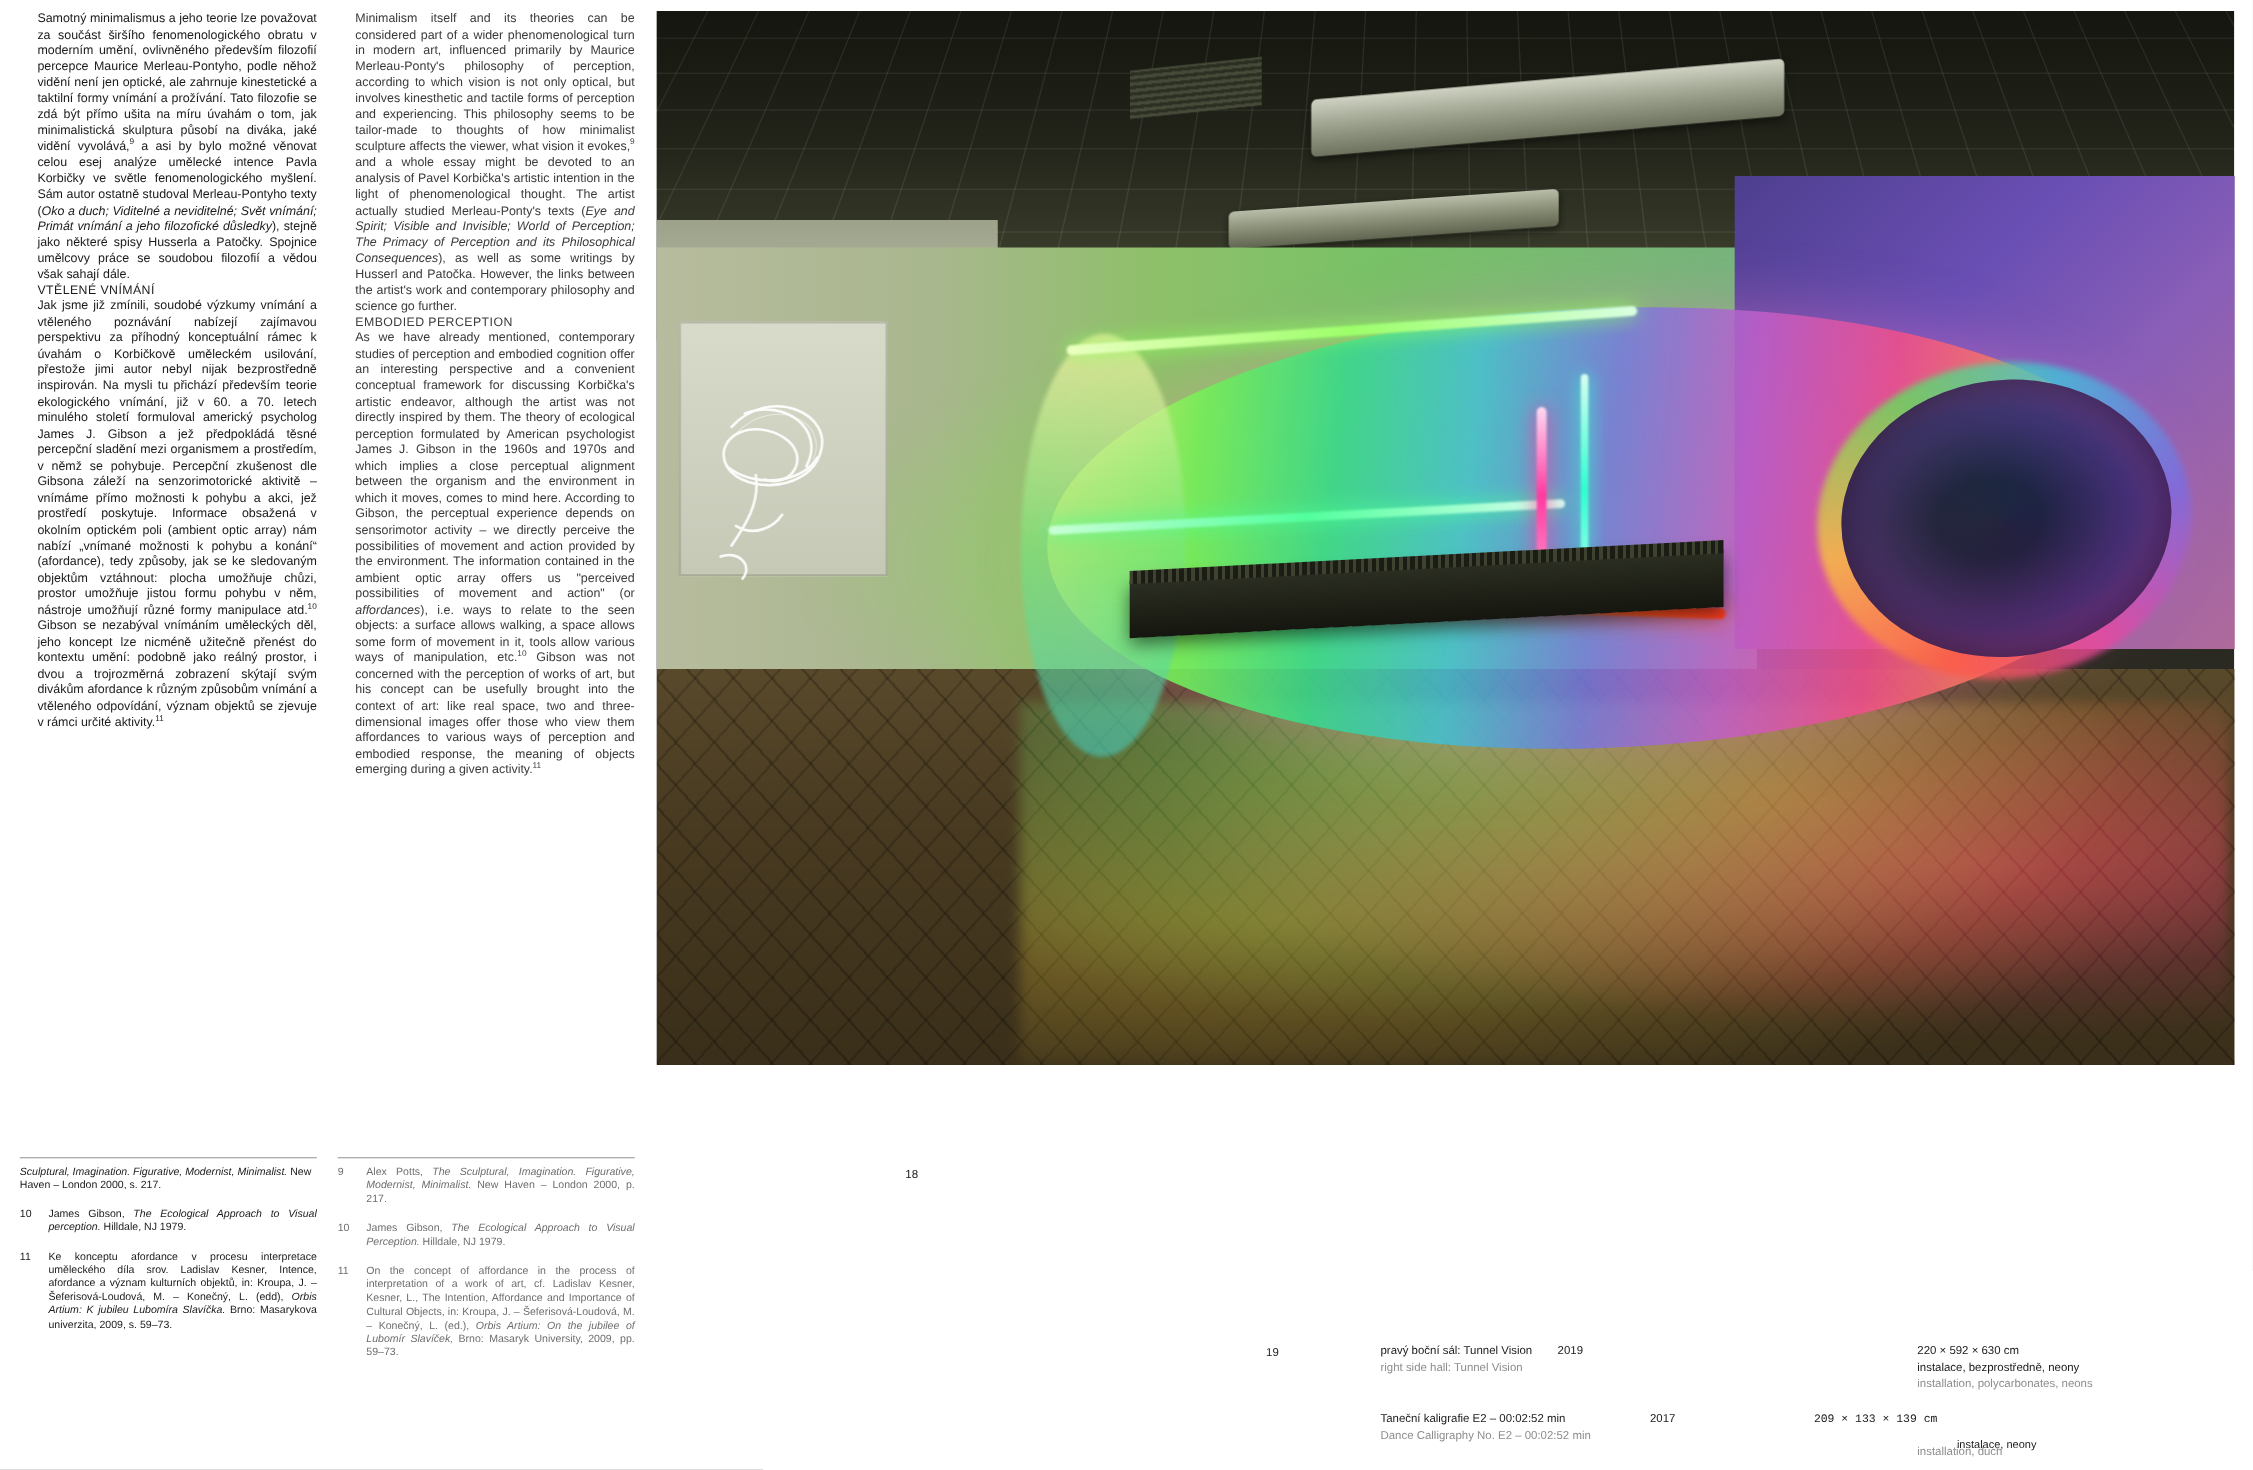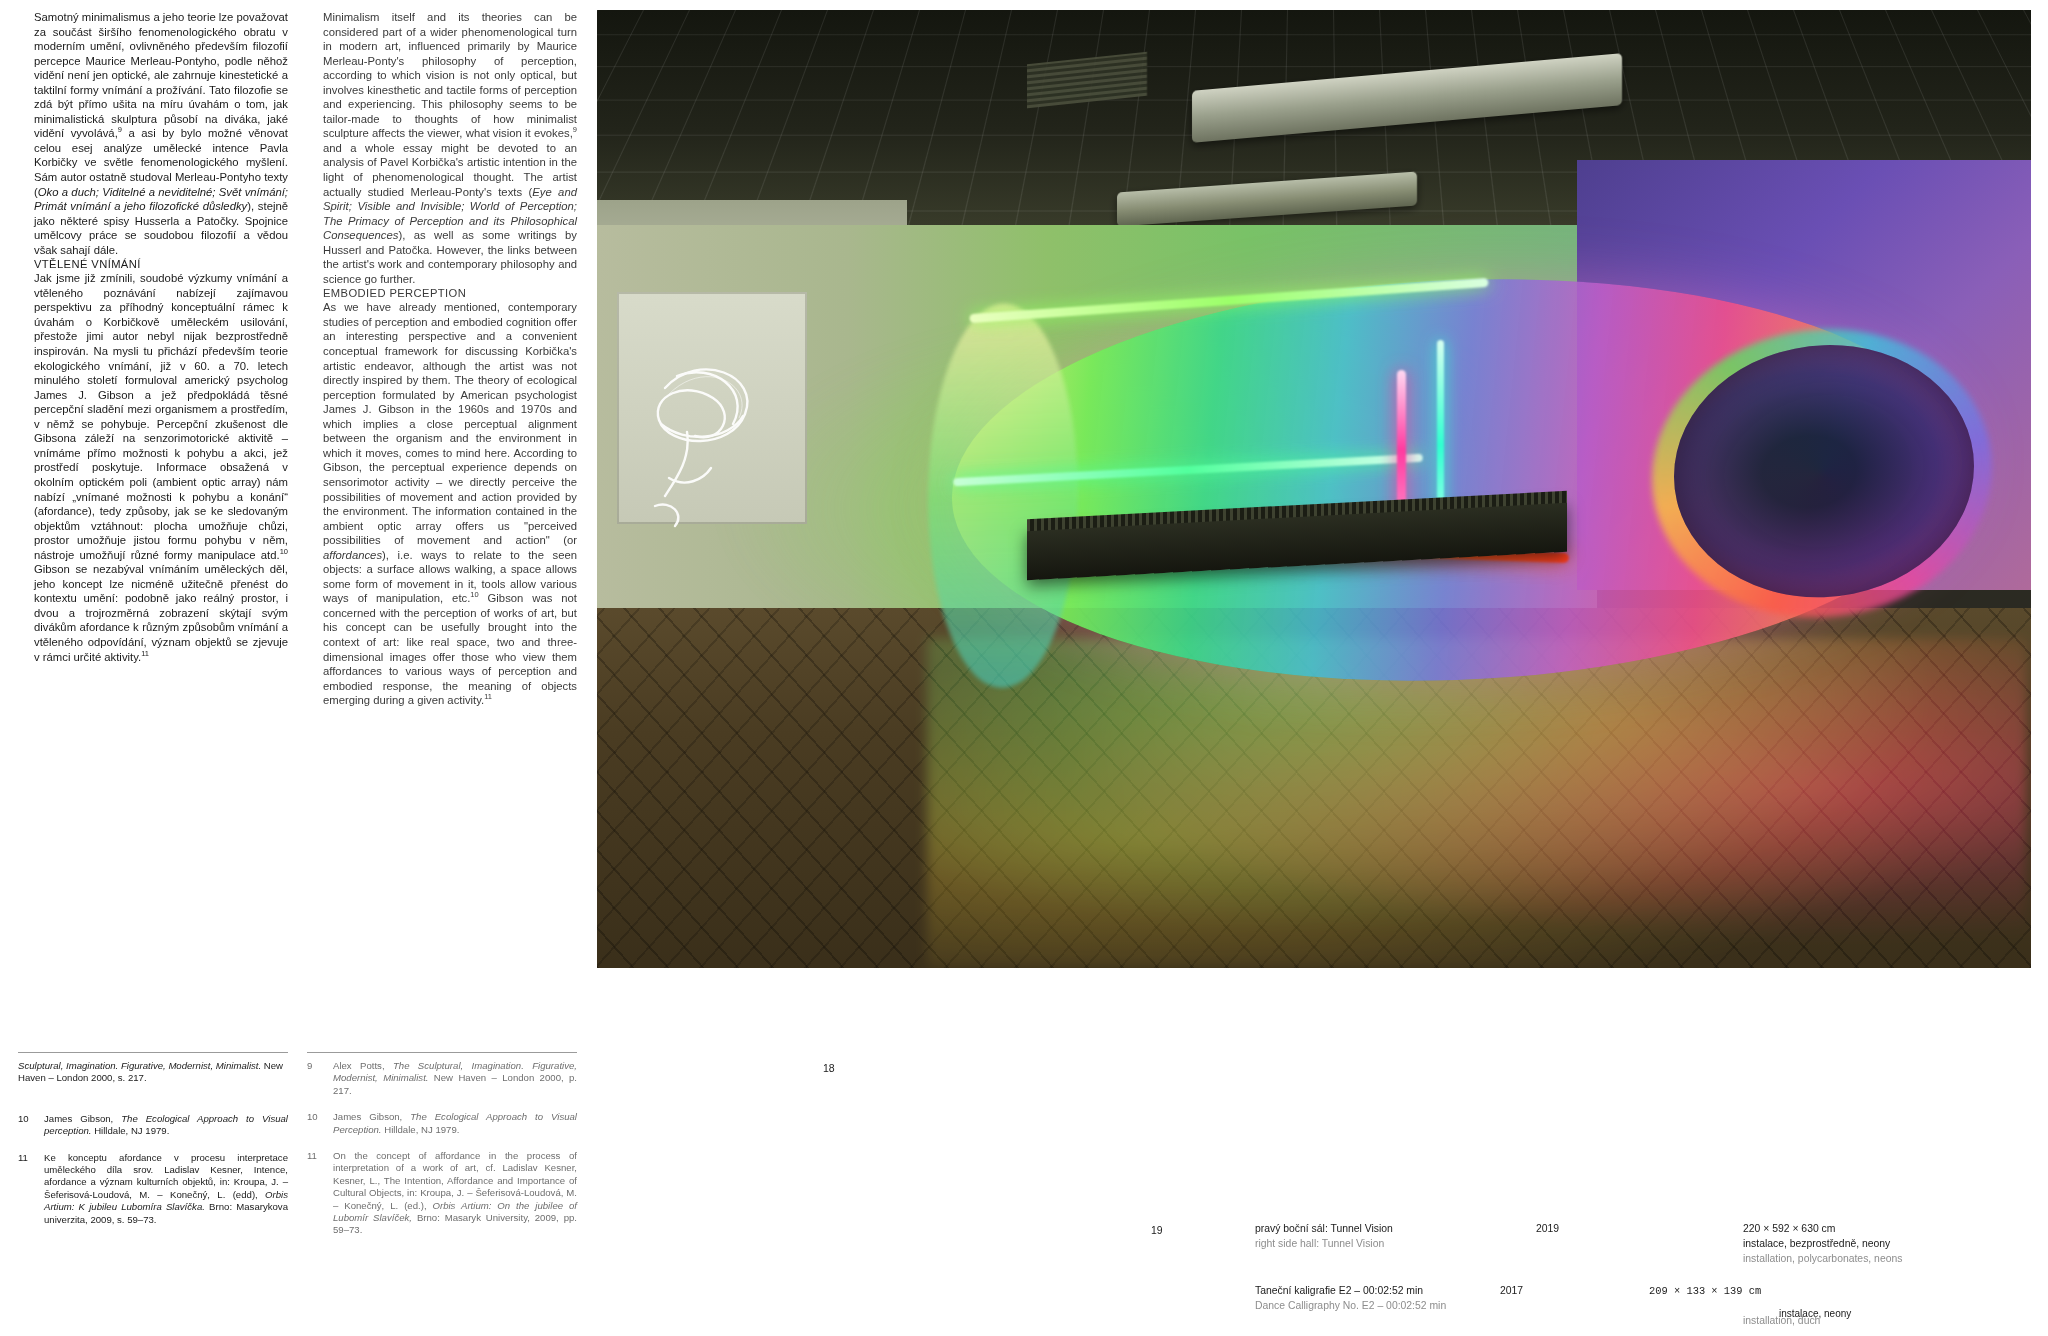--- a/index.html
+++ b/index.html
@@ -327,21 +327,21 @@
     <div class="bench">
       <div class="bench-top"></div>
     </div>
   </div>
 </div>
 
 <div class="fn-rule" id="rule-cs"></div>
 <div class="fn-rule" id="rule-en"></div>
 
 <div class="footnote" id="fn-cs">
-  <div style="margin-bottom:28px;">
+  <div style="margin-bottom:13px;">
     <span class="it">Sculptural, Imagination. Figurative, Modernist, Minimalist.</span><span> New Haven – London 2000, s. 217.</span>
   </div>
   <div class="fn-item" style="margin-bottom:14px;">
     <span class="fn-num">10</span>
     <span class="fn-txt"><span>James Gibson, </span><span class="it">The Ecological Approach to Visual perception.</span><span> Hilldale, NJ 1979.</span></span>
   </div>
   <div class="fn-item">
     <span class="fn-num">11</span>
     <span class="fn-txt"><span>Ke konceptu afordance v procesu interpretace uměleckého díla srov. Ladislav Kesner, Intence, afordance a význam kulturních objektů, in: Kroupa, J. – Šeferisová-Loudová, M. – Konečný, L. (edd), </span><span class="it">Orbis Artium: K jubileu Lubomíra Slavíčka.</span><span> Brno: Masarykova univerzita, 2009, s. 59–73.</span></span>
   </div>
@@ -362,21 +362,21 @@
   </div>
 </div>
 
 <span class="pagenum" id="pagenum-18">18</span>
 
 <div id="caption-area">
   <span class="cap-idx" style="left:1151px; top:1225px; font-size:10.4px;">19</span>
 
   <span class="cap-title" style="left:1255px; top:1223px; font-size:10.4px;text-align:right;">pravý boční sál: Tunnel Vision</span>
   <span class="cap-title cap-sub" style="left:1255px; top:1238px; font-size:10.4px;">right side hall: Tunnel Vision</span>
-  <span class="cap-year" style="left:1536px; top:1223px; font-size:10.4px;">2019</span>
+  <span class="cap-year" style="left:1416px; top:1223px; font-size:10.4px;">2019</span>
   <span class="cap-spec" style="left:1743px; top:1223px; font-size:10.4px;">220 × 592 × 630 cm</span>
   <span class="cap-spec" style="left:1743px; top:1238px; font-size:10.4px;">instalace, bezprostředně, neony</span>
   <span class="cap-spec cap-sub" style="left:1743px; top:1253px; font-size:10.4px;">installation, polycarbonates, neons</span>
 
   <span class="cap-title" style="left:1255px; top:1285px; font-size:10.4px;">Taneční kaligrafie E2 – 00:02:52 min</span>
   <span class="cap-title cap-sub" style="left:1255px; top:1300px; font-size:10.4px;">Dance Calligraphy No. E2 – 00:02:52 min</span>
   <span class="cap-year" style="left:1500px; top:1285px; font-size:10.4px;">2017</span>
   <span class="cap-spec" style="left:1649px; top:1285px; font-size:10.4px;font-family:Liberation Mono, monospace;">209 × 133 × 139 cm</span>
   <span class="cap-spec" style="left:1743px; top:1308px; font-size:10px;margin-left:36px;">instalace, neony</span>
   <span class="cap-spec cap-sub" style="left:1743px; top:1315px; font-size:10.4px;">installation, duch</span>

